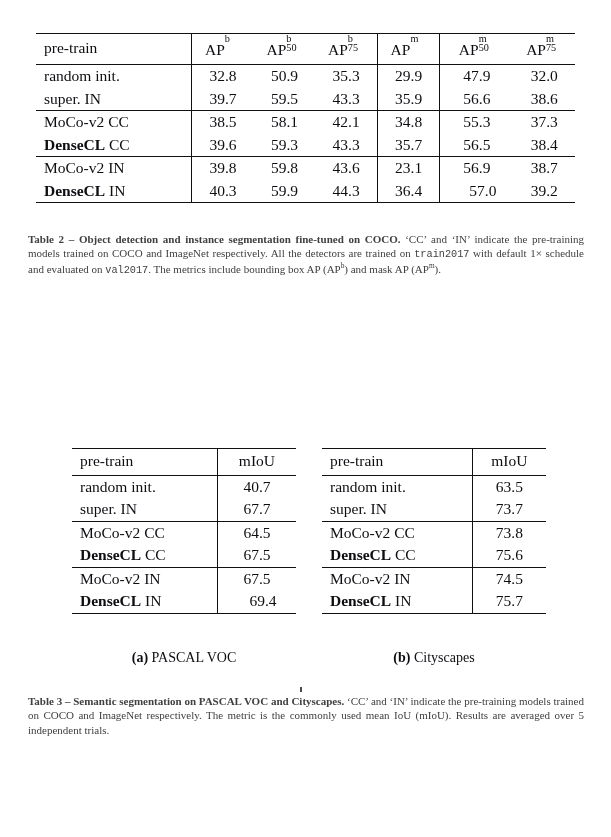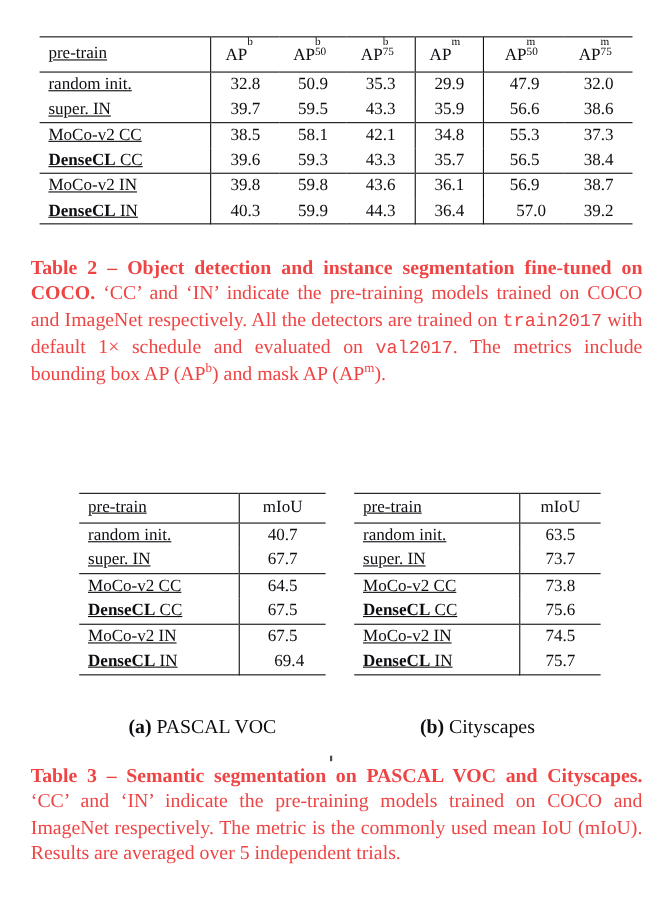--- a/index.html
+++ b/index.html
@@ -25,21 +25,20 @@
   .tbl td, .tbl th {
     padding: 3px 0 4px 0;
     font-weight: normal;
     text-align: center;
     white-space: nowrap;
   }
   .tbl .lbl {
     text-align: left;
     padding-left: 8px;
     padding-right: 14px;
-    text-decoration: underline;
   }
 
   .rule-top    { border-top: 1.4px solid #111111; }
   .rule-mid    { border-top: 1.1px solid #111111; }
   .vr-right    { border-right: 1.1px solid #111111; }
 
   .bold { font-weight: bold; }
 
   
   .apsub {
@@ -72,46 +71,46 @@
     width: 539px;
   }
   #table2 { width: 539px; }
   #table2 .lbl { width: 136px; }
   #table2 .c { width: 63px; }
   #table2 thead td { padding-bottom: 7px; padding-top: 5px; }
 
   
   .caption {
     position: absolute;
-    font-size: 18px;
+    font-size: 11px;
     line-height: 1.30;
     text-align: justify;
     text-justify: inter-word;
-    color: #ef4444;
+    color: #404040;
   }
   .caption .hd { font-weight: bold; }
   .mono {
     font-family: "Liberation Mono", "DejaVu Sans Mono", monospace;
     font-size: 0.93em;
   }
 
   #cap2 { left: 28px; top: 232px; width: 556px; }
   #cap3 { left: 28px; top: 694px; width: 556px; }
 
   
   #table3a-wrap { position: absolute; left: 72px;  top: 448px; width: 224px; }
   #table3b-wrap { position: absolute; left: 322px; top: 448px; width: 224px; }
   .t3 { width: 224px; }
   .t3 .lbl { width: 140px; }
   .t3 .c   { width: 84px; }
   .t3 thead td { padding-bottom: 6px; padding-top: 4px; }
 
   .subcap {
     position: absolute;
-    font-size: 18px;
+    font-size: 14px;
     text-align: center;
     width: 224px;
   }
   #subcap-a { left: 72px;  top: 650px; }
   #subcap-b { left: 322px; top: 650px; }
   .subcap .tag { font-weight: bold; }
 
   
   #speck {
     position: absolute;
@@ -171,21 +170,21 @@
           <td class="c vr-right">43.3</td>
           <td class="c vr-right">35.7</td>
           <td class="c">56.5</td>
           <td class="c">38.4</td>
         </tr>
         <tr class="rule-mid">
           <td class="lbl vr-right">MoCo-v2 IN</td>
           <td class="c">39.8</td>
           <td class="c">59.8</td>
           <td class="c vr-right">43.6</td>
-          <td class="c vr-right">36.1</td>
+          <td class="c vr-right">23.1</td>
           <td class="c">56.9</td>
           <td class="c">38.7</td>
         </tr>
         <tr>
           <td class="lbl vr-right" style="border-bottom: 1.4px solid rgb(17, 17, 17);"><span class="bold">DenseCL</span> IN</td>
           <td class="c" style="border-bottom: 1.4px solid rgb(17, 17, 17);">40.3</td>
           <td class="c" style="border-bottom: 1.4px solid rgb(17, 17, 17);">59.9</td>
           <td class="c vr-right" style="border-bottom: 1.4px solid rgb(17, 17, 17);">44.3</td>
           <td class="c vr-right" style="border-bottom: 1.4px solid rgb(17, 17, 17);">36.4</td>
           <td class="c" style="border-bottom: 1.4px solid rgb(17, 17, 17); padding-left: 12px;">57.0</td>

